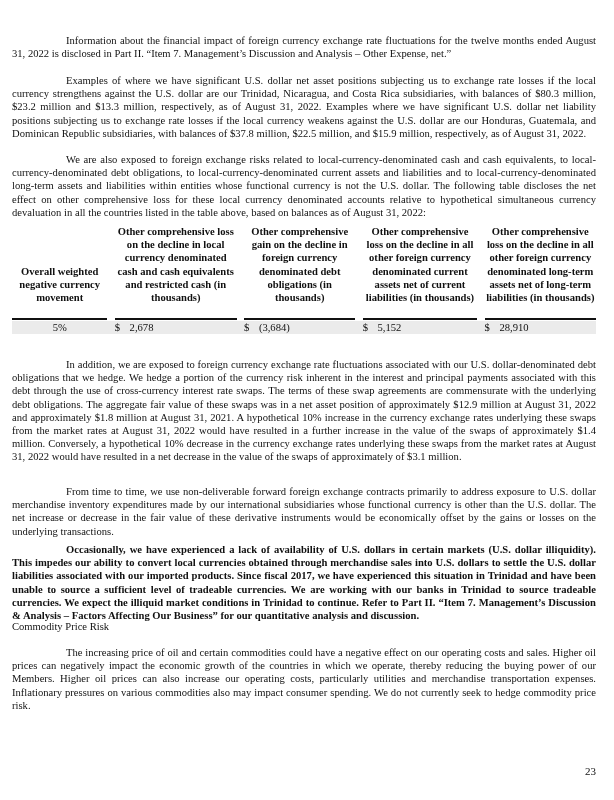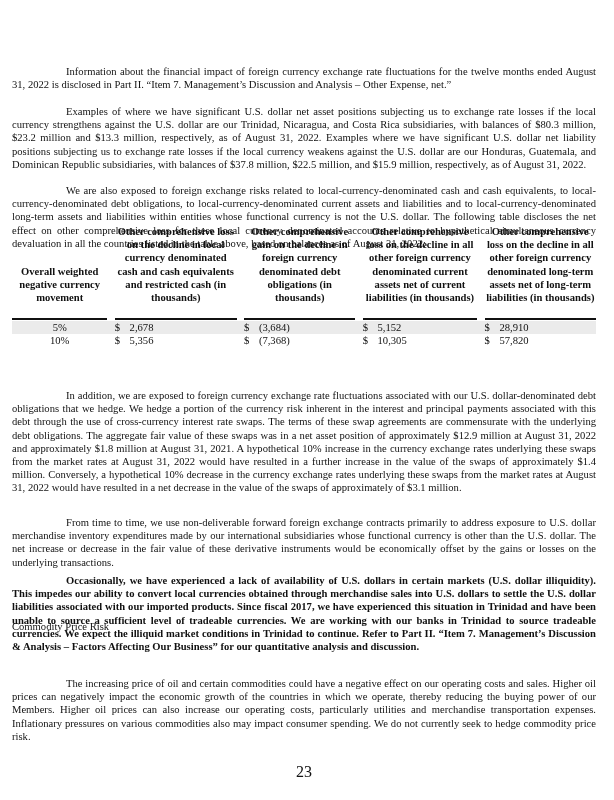--- a/index.html
+++ b/index.html
@@ -3,40 +3,40 @@
   <meta charset="utf-8">
   <style>
     html, body { margin: 0; padding: 0; background: #ffffff; }
     body {
       width: 614px; height: 800px; position: relative; overflow: hidden;
       font-family: "Liberation Serif", "DejaVu Serif", serif;
       color: #111; font-size: 10.6px; line-height: 13.2px;
     }
     .page { position: absolute; left: 12px; top: 0; width: 584px; }
     p { margin: 0; text-align: justify; }
-    p.indent { text-indent: 54px; margin-top: 31px; }
+    p.indent { text-indent: 54px; }
     .para { position: absolute; left: 0; width: 584px; }
     .heading-italic { }
     table.fx {
       position: absolute; left: 0; top: 225px; width: 584px;
       border-collapse: separate; border-spacing: 0;
       font-size: 10.6px; line-height: 13.2px;
     }
     table.fx th {
       font-weight: bold; text-align: center; vertical-align: bottom;
       padding: 0 0 1px 0;
     }
     th .hdr { display: block; border-bottom: 2px solid #111; padding-bottom: 14px; }
     table.fx td { padding: 0; height: 13px; }
     tr.shade td { background: #ebebeb; }
     td.gap { width: 7px; }
     td.pct { text-align: center; }
     td.cur { text-align: left; padding-left: 2px; width: 12px; }
     td.num { text-align: left; padding-right: 2px; }
-    .page-number { position: absolute; left: 0; width: 584px; top: 765px; text-align: center; font-size: 16px; }
+    .page-number { position: absolute; left: 0; width: 584px; top: 765px; text-align: right; font-size: 11px; }
   </style>
 </head>
 <body>
 
 <div class="page">
 
   <div class="para" style="top:34px;">
     <p class="indent">Information about the financial impact of foreign currency exchange rate fluctuations for the twelve months ended August 31, 2022 is disclosed in Part II. “Item 7. Management’s Discussion and Analysis – Other Expense, net.”</p>
   </div>
 
@@ -96,35 +96,20 @@
         <td class="gap"></td>
         <td class="cur">$</td>
         <td class="num">(3,684)</td>
         <td class="gap"></td>
         <td class="cur">$</td>
         <td class="num">5,152</td>
         <td class="gap"></td>
         <td class="cur">$</td>
         <td class="num">28,910</td>
       </tr>
-      <tr>
-        <td class="pct">10%</td>
-        <td class="gap"></td>
-        <td class="cur">$</td>
-        <td class="num">5,356</td>
-        <td class="gap"></td>
-        <td class="cur">$</td>
-        <td class="num">(7,368)</td>
-        <td class="gap"></td>
-        <td class="cur">$</td>
-        <td class="num">10,305</td>
-        <td class="gap"></td>
-        <td class="cur">$</td>
-        <td class="num">57,820</td>
-      </tr>
     </tbody>
   </table>
 
   <div class="para" style="top:358px;">
     <p class="indent">In addition, we are exposed to foreign currency exchange rate fluctuations associated with our U.S. dollar-denominated debt obligations that we hedge. We hedge a portion of the currency risk inherent in the interest and principal payments associated with this debt through the use of cross-currency interest rate swaps. The terms of these swap agreements are commensurate with the underlying debt obligations. The aggregate fair value of these swaps was in a net asset position of approximately $12.9 million at August 31, 2022 and approximately $1.8 million at August 31, 2021. A hypothetical 10% increase in the currency exchange rates underlying these swaps from the market rates at August 31, 2022 would have resulted in a further increase in the value of the swaps of approximately $1.4 million. Conversely, a hypothetical 10% decrease in the currency exchange rates underlying these swaps from the market rates at August 31, 2022 would have resulted in a net decrease in the value of the swaps of approximately of $3.1 million.</p>
   </div>
 
   <div class="para" style="top:485px;">
     <p class="indent">From time to time, we use non-deliverable forward foreign exchange contracts primarily to address exposure to U.S. dollar merchandise inventory expenditures made by our international subsidiaries whose functional currency is other than the U.S. dollar. The net increase or decrease in the fair value of these derivative instruments would be economically offset by the gains or losses on the underlying transactions.</p>
   </div>

